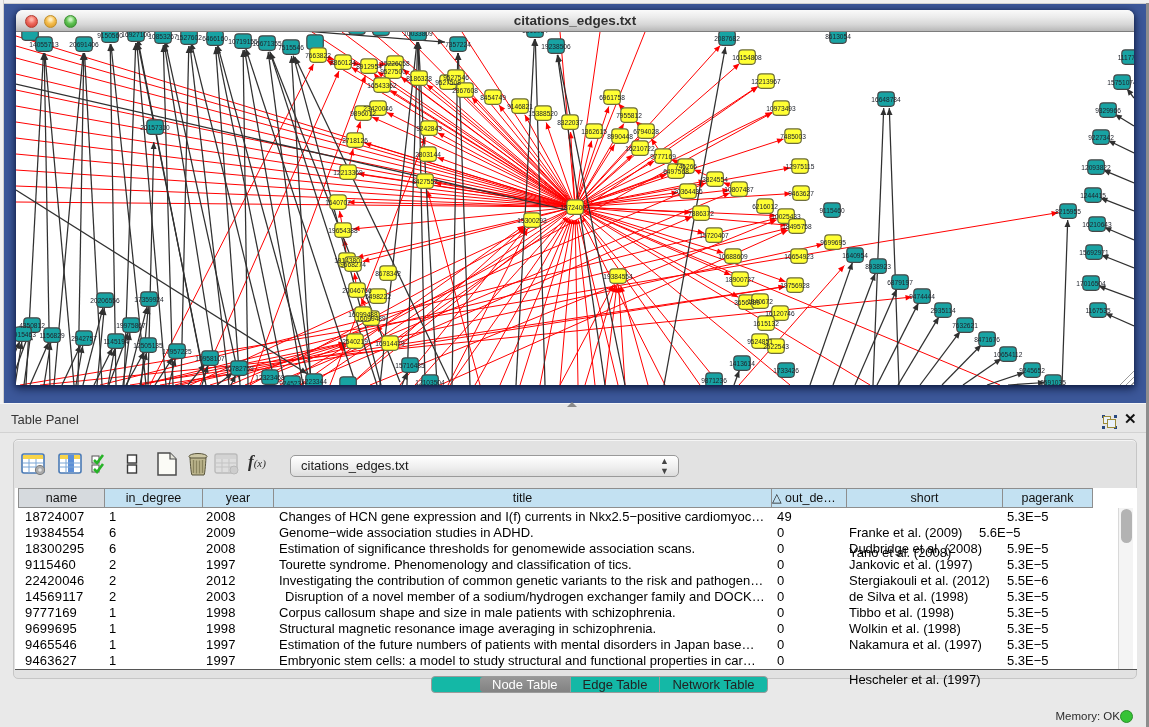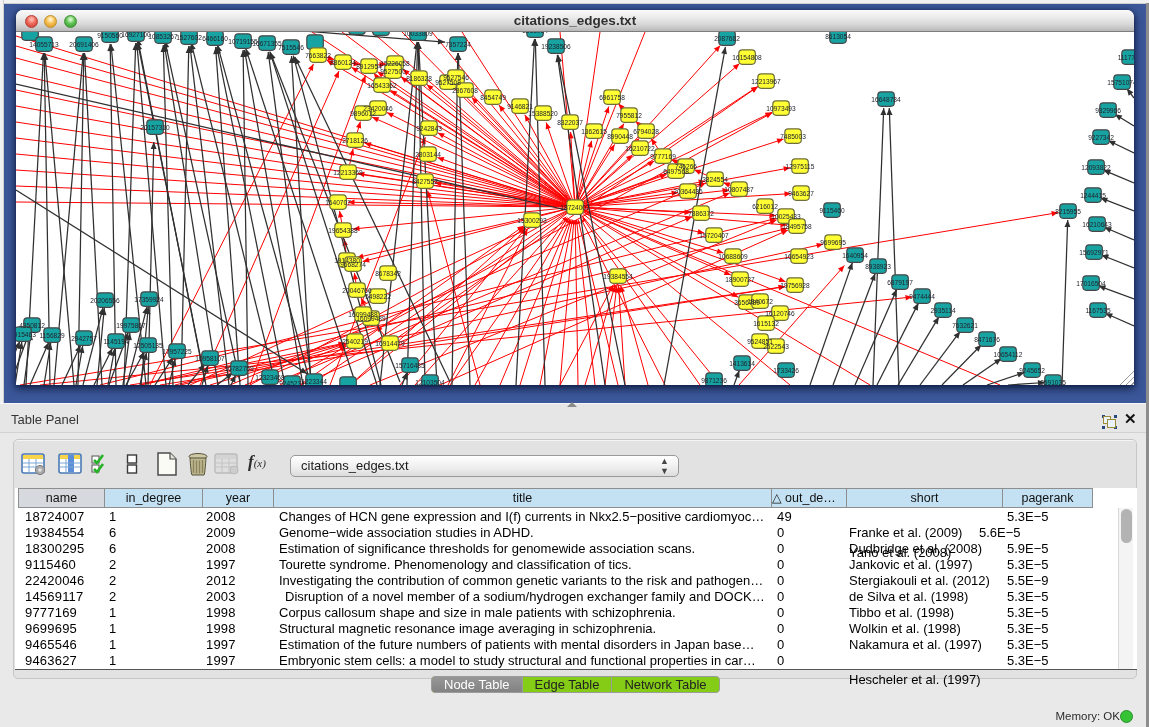--- a/index.html
+++ b/index.html
@@ -766,21 +766,21 @@
 #fx{position:absolute;left:234px;top:9px;font-size:17px;color:#2c2c2c;font-family:"Liberation Serif",serif;font-style:italic;font-weight:bold;}
 #fx span{font-size:11px;font-weight:normal;}
 #tviewport{position:absolute;left:1px;top:48px;width:1122px;height:182px;background:#ffffff;border-bottom:1px solid #555;}
 .hcell{position:absolute;top:0;height:20px;background:#c3e1f2;border-left:1px solid #8e8e8e;border-top:1px solid #8e8e8e;border-bottom:1px solid #8e8e8e;
  font-size:12.5px;color:#111;text-align:center;line-height:19px;overflow:hidden;}
 #thead{position:absolute;left:0;top:0;width:1122px;height:20px;}
 .trow{position:absolute;left:0;width:1122px;height:16px;font-size:13px;color:#000;}
 .trow span{position:absolute;white-space:nowrap;overflow:hidden;}
 #vscroll{position:absolute;left:1103px;top:20px;width:15px;height:161px;background:#f4f4f4;border-left:1px solid #d9d9d9;}
 #vthumb{position:absolute;left:2px;top:1px;width:11px;height:34px;background:#b3b3b3;border-radius:6px;}
-#tabs{position:absolute;left:417px;top:236px;height:17px;background:#84cc16;border:1px solid #9b9b9b;border-radius:4px;font-size:13px;color:#222;}
+#tabs{position:absolute;left:417px;top:236px;height:17px;background:#14b8a6;border:1px solid #9b9b9b;border-radius:4px;font-size:13px;color:#222;padding-left:48px;}
 #tabs .seg{display:inline-block;height:15px;line-height:15px;padding:0 12px;vertical-align:top;}
 #tabs .sel{background:linear-gradient(#979797,#828282);color:#fff;border-radius:3px 0 0 3px;}
 #tabs .sep{display:inline-block;width:1px;height:15px;background:#9b9b9b;vertical-align:top;}
 #mem{position:absolute;left:965px;top:306px;width:155px;text-align:right;font-size:11.5px;color:#2d2d2d;}
 #memdot{position:absolute;left:1120px;top:306px;width:13px;height:13px;border-radius:50%;background:#35c335;border:1px solid #2a8f2a;}
 .icon{position:absolute;top:9px;}
 </style>
 
 <div id="tablepanel">
   <div id="tp-head">
@@ -886,21 +886,21 @@
               <span style="left:834px;">Jankovic et al. (1997)</span>
               <span style="left:992px;">5.3E−5</span>
             </div>
             <div class="trow" style="top:85px">
               <span style="left:10px;letter-spacing:0.2px;">22420046</span>
               <span style="left:94px;letter-spacing:0.2px;">2</span>
               <span style="left:191px;letter-spacing:0.2px;">2012</span>
               <span style="left:264px;">Investigating the contribution of common genetic variants to the risk and pathogen…</span>
               <span style="left:762px;letter-spacing:0.2px;">0</span>
               <span style="left:834px;">Stergiakouli et al. (2012)</span>
-              <span style="left:992px;">5.5E−9</span>
+              <span style="left:992px;">5.5E−6</span>
             </div>
             <div class="trow" style="top:101px">
               <span style="left:10px;letter-spacing:0.2px;">14569117</span>
               <span style="left:94px;letter-spacing:0.2px;">2</span>
               <span style="left:191px;letter-spacing:0.2px;">2003</span>
               <span style="left:264px;margin-left:6px;">Disruption of a novel member of a sodium/hydrogen exchanger family and DOCK…</span>
               <span style="left:762px;letter-spacing:0.2px;">0</span>
               <span style="left:834px;">de Silva et al. (1998)</span>
               <span style="left:992px;">5.3E−5</span>
             </div>

